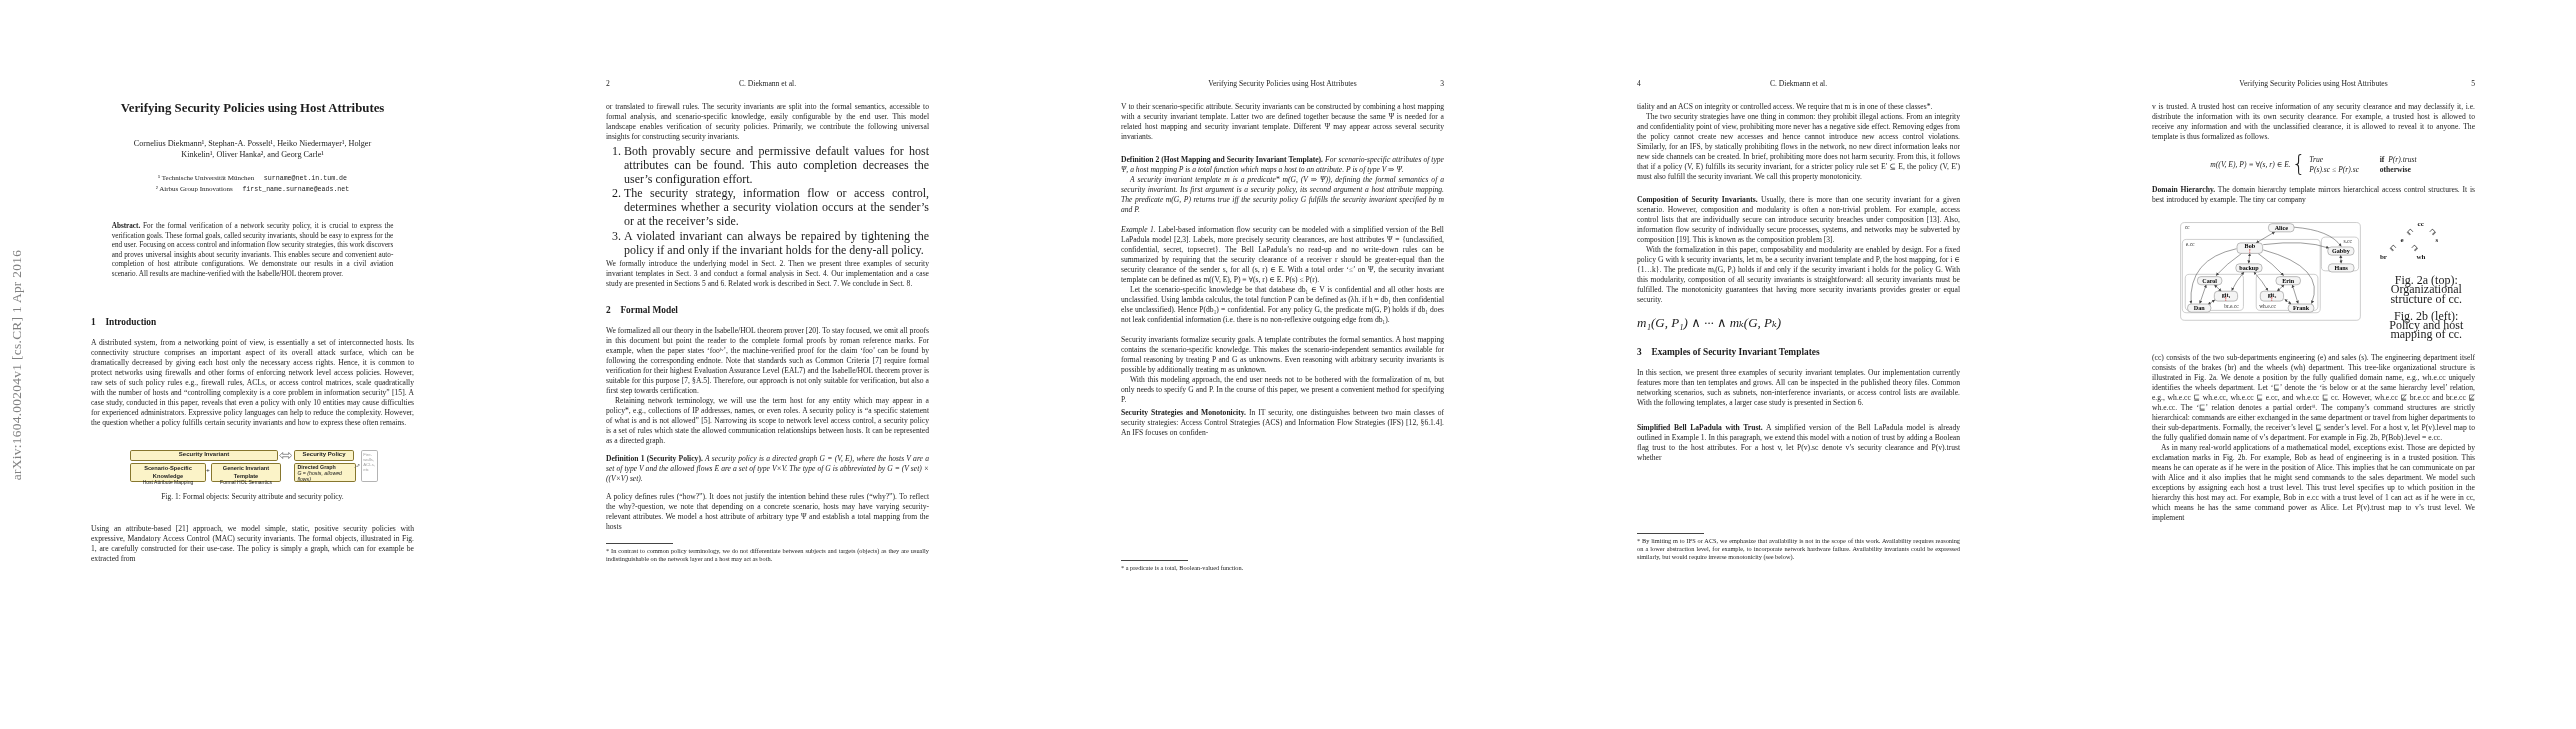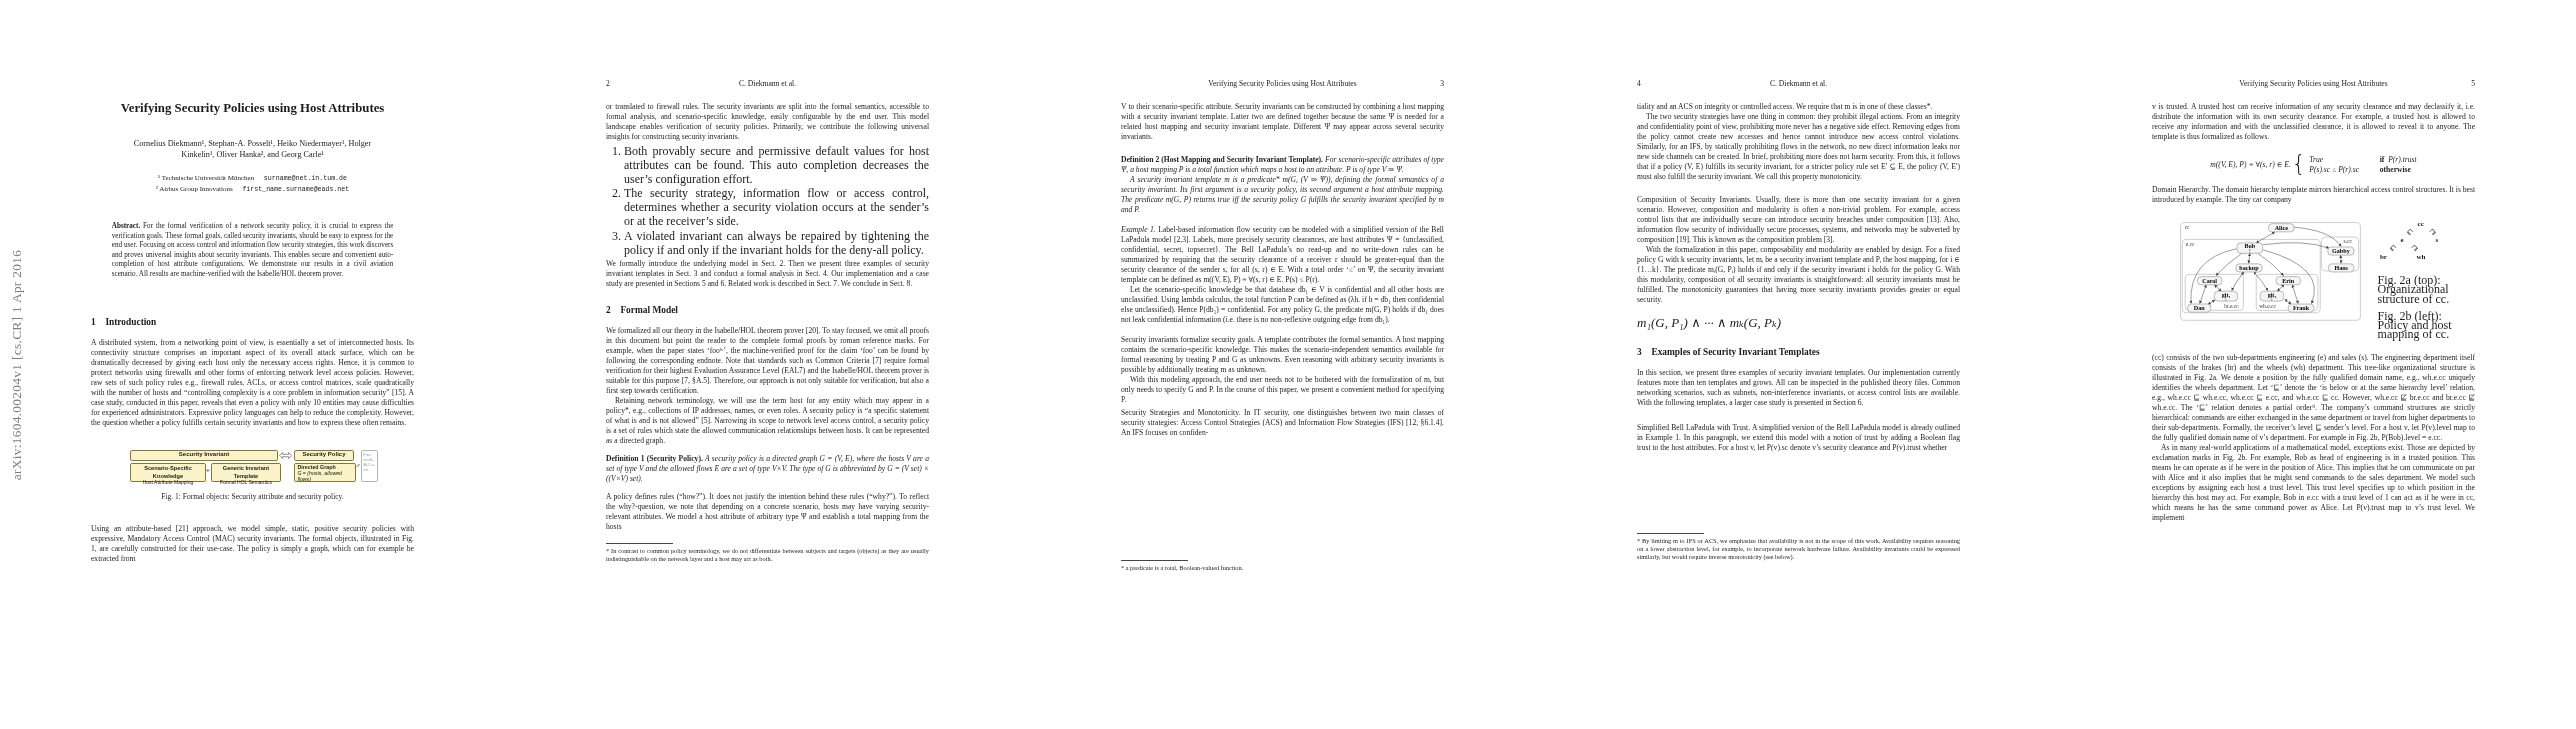--- a/index.html
+++ b/index.html
@@ -14,21 +14,21 @@
   p{margin:0;}
   .body-p{font-size:7.6px;line-height:10px;text-align:justify;}
   .ind{text-indent:9px;}
   .sechead{font-weight:bold;font-size:9.4px;margin-top:16px;margin-bottom:11px;}
   .sechead .num{margin-right:9.7px;}
   .list{margin:1.8px 0 1.8px 0;padding-left:18px;font-size:12px;line-height:14px;}
   .list li{margin-bottom:0.6px;text-align:justify;}
   .deflab{font-weight:bold;}
   .defbody{font-style:italic;}
   .exlab{font-style:italic;}
-  .runin{font-weight:normal;}
+  .runin{font-weight:bold;}
   .footnote{position:absolute;left:91px;width:323px;font-size:6.3px;line-height:8.2px;text-align:justify;color:#222;}
   .footnote .rule{width:67px;border-top:0.6px solid #444;margin-bottom:3px;}
   .formula{font-size:13px;margin:9.7px 0;font-style:italic;}
   
   .title{font-size:12.8px;font-weight:bold;text-align:center;margin-top:9.7px;}
   .authors{font-size:8.2px;text-align:center;margin:22px auto 0 auto;width:267px;line-height:11.5px;}
   .affils{margin-top:12px;text-align:center;font-size:7px;line-height:10.3px;}
   .affils .mono{font-family:"Liberation Mono","DejaVu Sans Mono",monospace;font-size:6.6px;margin-left:9.7px;}
   .abstract{margin:27px 20.7px 0 20.7px;font-size:7.2px;line-height:9.5px;text-align:justify;}
   .watermark{position:absolute;left:-135px;top:357px;width:304px;text-align:center;
@@ -48,21 +48,21 @@
   .figcap{font-size:7.5px;text-align:center;margin-top:9.7px;}
   
   .cases{display:flex;justify-content:center;align-items:center;margin:9.7px 0 8.5px 0;font-size:7.6px;}
   .cases .lhs{font-style:italic;margin-right:1px;}
   .cases .brace{font-size:22px;font-weight:100;margin-right:3.6px;font-family:"DejaVu Sans","Liberation Sans",sans-serif;color:#222;transform:scaleY(1.05);}
   .cases .grid{display:grid;grid-template-columns:auto auto;column-gap:20.7px;row-gap:1.2px;}
   .cases .val{font-style:italic;}
   .cases .cond b{font-style:normal;}
   .cases .cond{font-style:italic;}
   
-  .fig2row{display:flex;margin-top:14.6px;margin-bottom:13.4px;margin-left:28px;}
+  .fig2row{display:flex;margin-top:14.6px;margin-bottom:13.4px;margin-left:28px;text-align:center;}
   .fig2right{margin-left:16px;width:102px;}
   .tree{position:relative;width:91px;height:49px;font-weight:bold;font-size:7px;}
   .tree span{position:absolute;}
   .tree .rel{font-weight:normal;font-size:6.7px;}
   .f2cap{font-size:12px;line-height:9.4px;margin-top:7.3px;}
   svg text{font-family:"Liberation Serif","DejaVu Serif",serif;}
   .nodelab{font-weight:bold;font-size:10.5px;}
   .boxlab{font-size:9.5px;fill:#333;}
   .bang{fill:#cc1111;font-weight:bold;font-size:9px;}
 </style>

